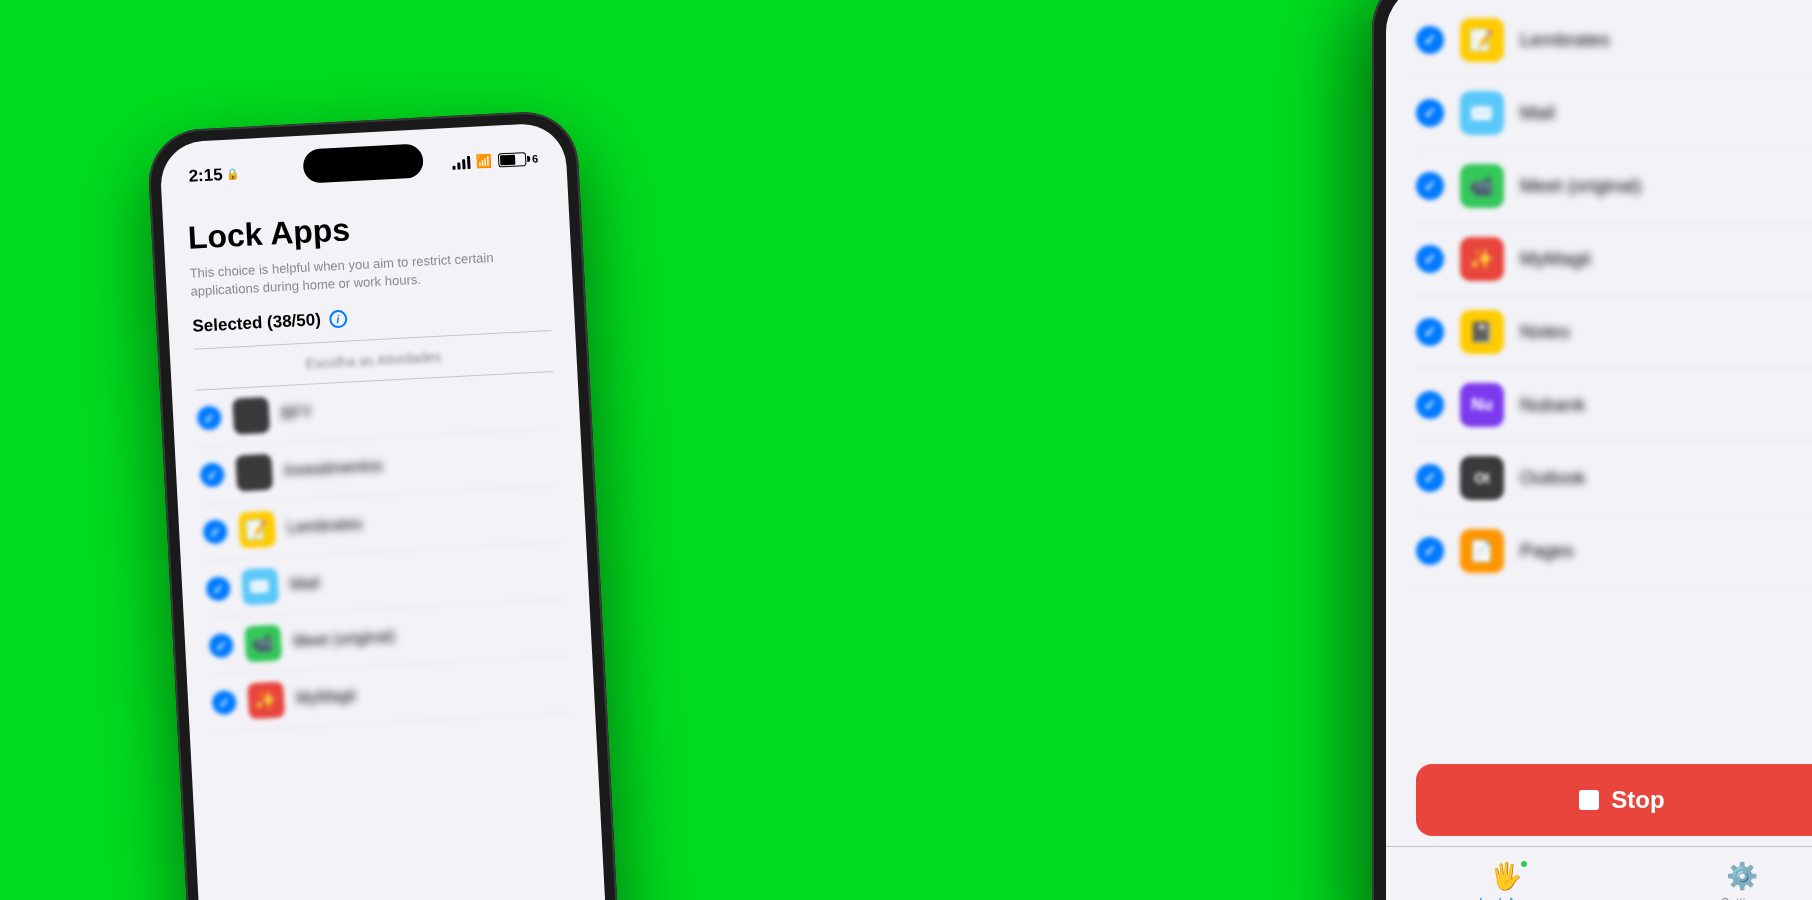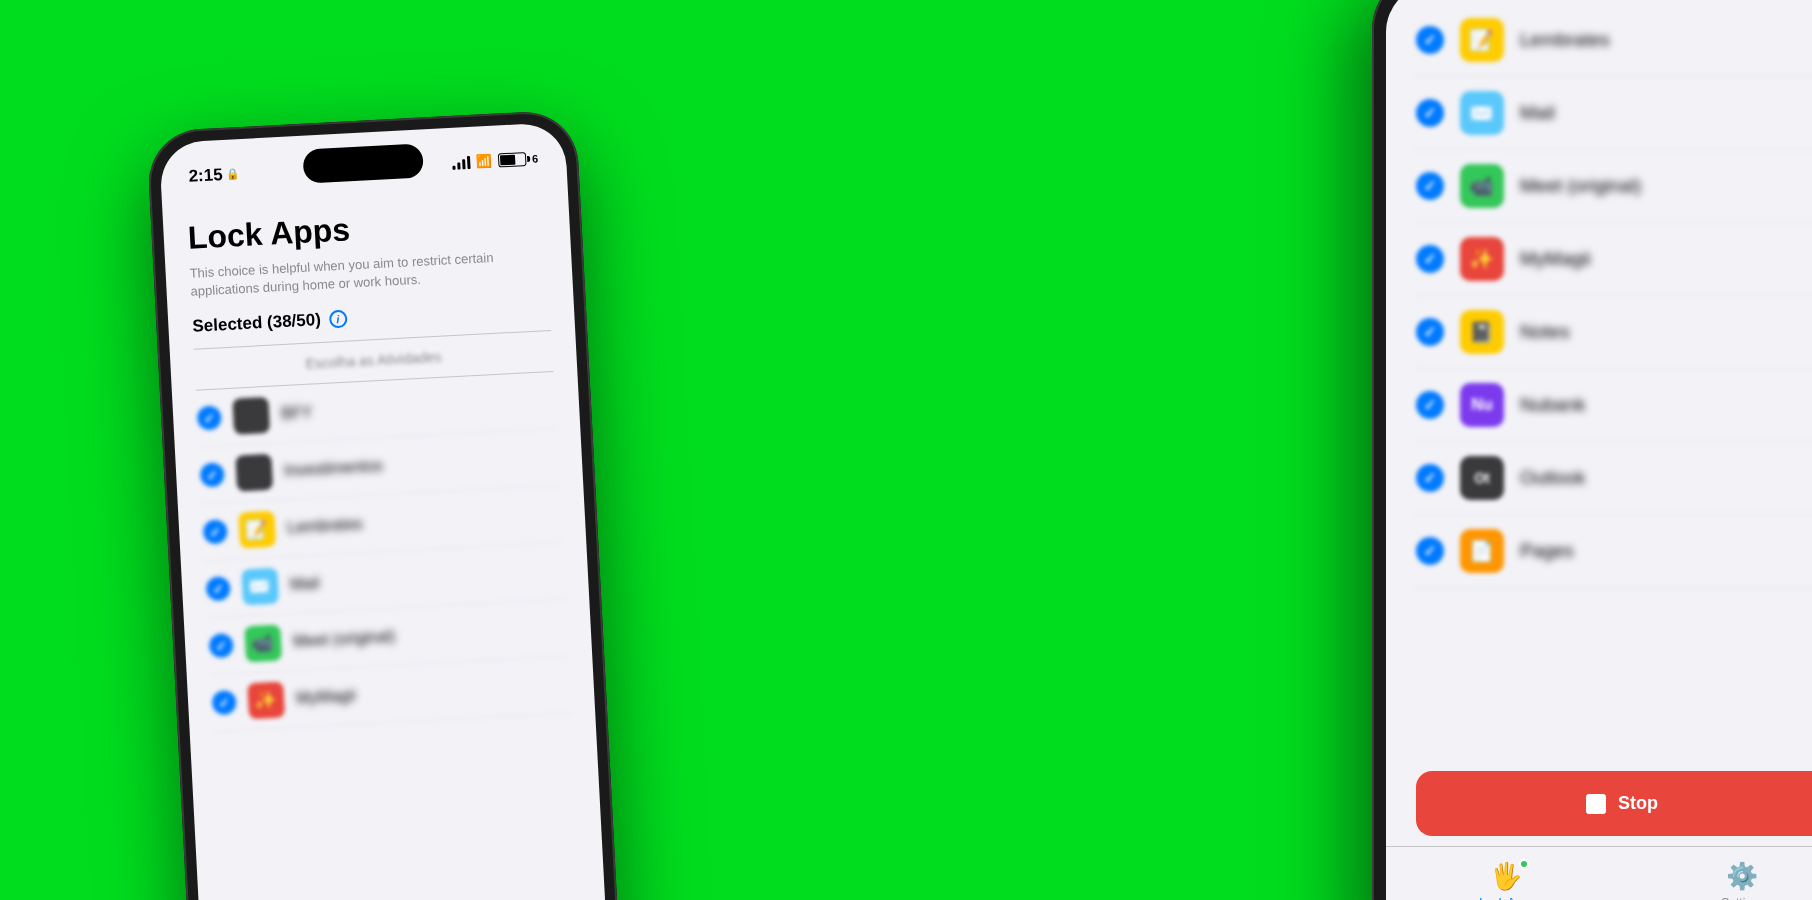--- a/index.html
+++ b/index.html
@@ -349,21 +349,21 @@
 
     .stop-icon {
       width: 20px;
       height: 20px;
       background: white;
       border-radius: 3px;
       flex-shrink: 0;
     }
 
     .stop-label {
-      font-size: 18px;
+      font-size: 24px;
       font-weight: 600;
       color: white;
     }
 
     
     .tab-bar {
       position: absolute;
       bottom: 0;
       left: 0;
       right: 0;

